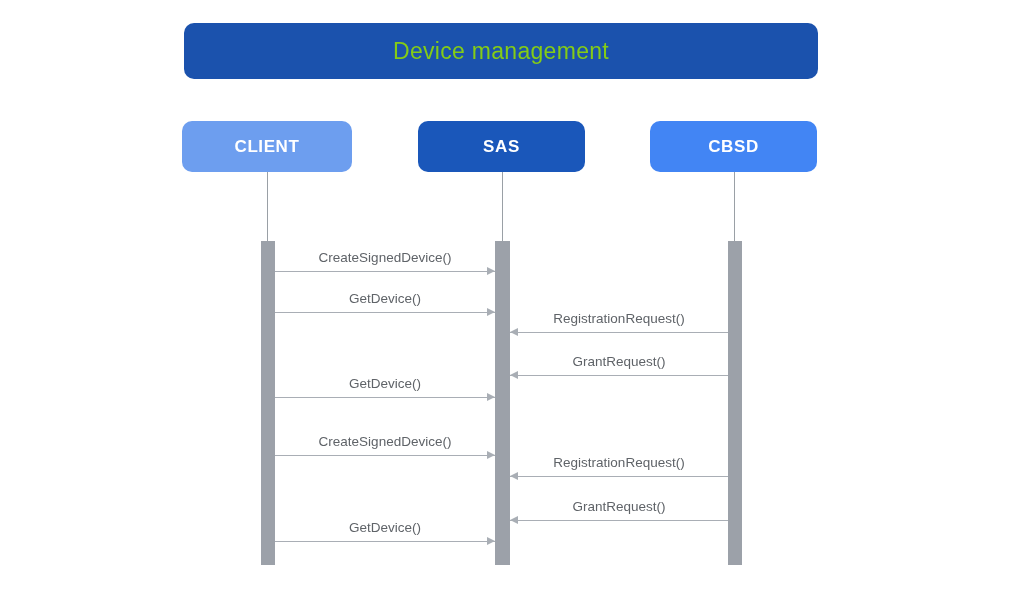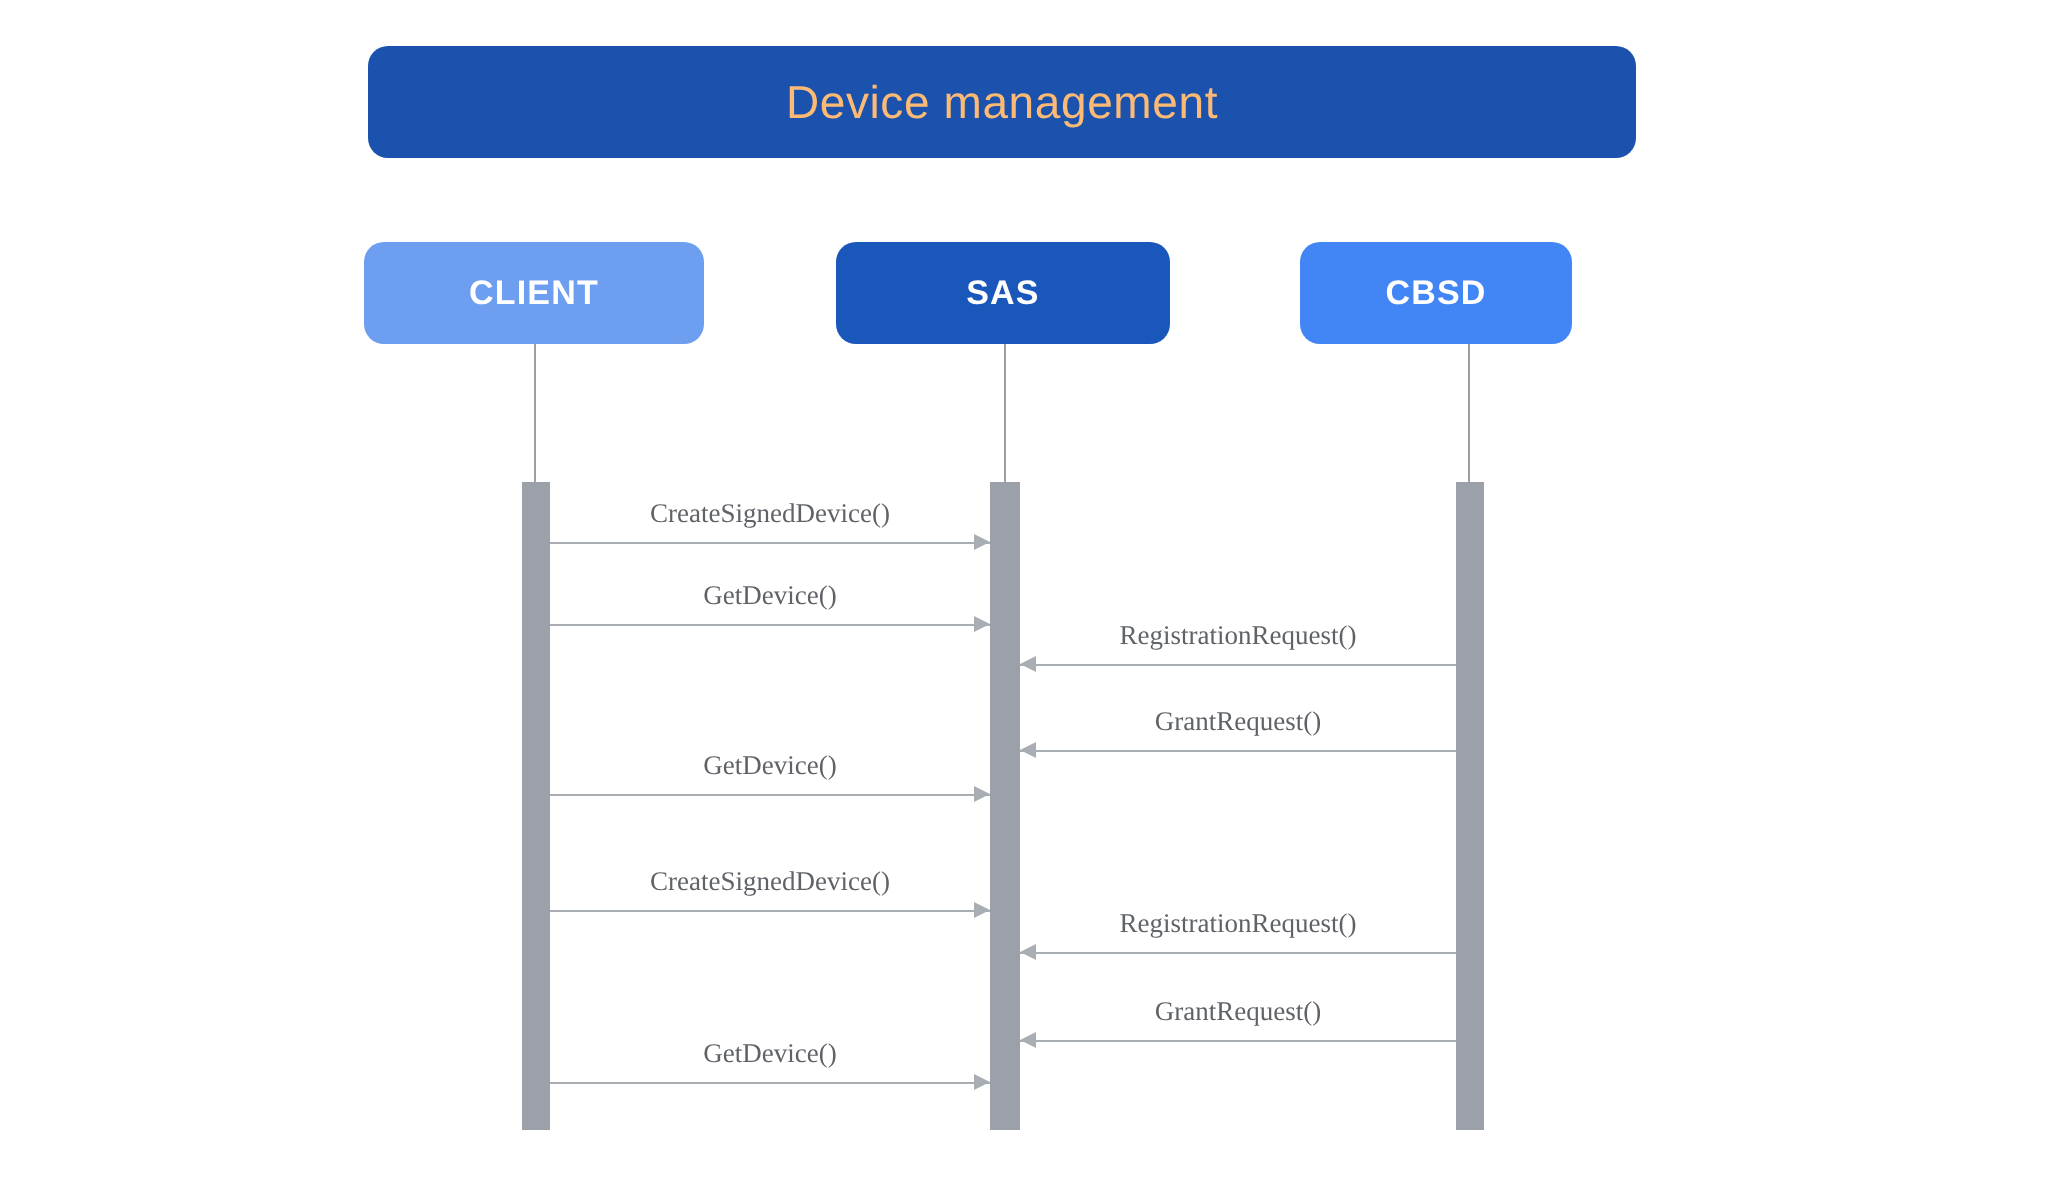--- a/index.html
+++ b/index.html
@@ -16,58 +16,58 @@
     --lifeline: #9aa0a6;
     --msg-text: #5f6368;
   }
   .title-bar {
     position: absolute;
     left: 184px; top: 23px;
     width: 634px; height: 56px;
     border-radius: 10px;
     background: var(--title-bg);
     display: flex; align-items: center; justify-content: center;
-    color: #fdba74;
+    color: #84cc16;
     font-size: 23px;
     font-weight: 500;
     letter-spacing: 0.3px;
   }
   .actor {
     position: absolute;
     top: 121px; height: 51px;
     border-radius: 10px;
     display: flex; align-items: center; justify-content: center;
     color: #ffffff;
     font-size: 17px;
     font-weight: 700;
     letter-spacing: 0.6px;
   }
   #actor-client { left: 182px; width: 170px; }
   #actor-sas    { left: 418px; width: 167px; }
-  #actor-cbsd   { left: 650px; width: 136px; }
+  #actor-cbsd   { left: 650px; width: 167px; }
 
   .lifeline {
     position: absolute;
     top: 172px; height: 69px; width: 1px;
     background: var(--lifeline);
   }
   #lifeline-client { left: 267px; }
   #lifeline-sas    { left: 502px; }
   #lifeline-cbsd   { left: 734px; }
 
   .activation {
     position: absolute;
     top: 241px; height: 324px;
     background: var(--bar);
   }
   #activation-client { left: 261px; width: 14px; }
   #activation-sas    { left: 495px; width: 15px; }
   #activation-cbsd   { left: 728px; width: 14px; }
 
-  .message { position: absolute; height: 28px; font-family: Liberation Serif, serif; }
+  .message { position: absolute; height: 28px; }
   .message .label {
     position: absolute;
     left: 0; right: 0; bottom: 7px;
     text-align: center;
     font-size: 13.5px;
     color: var(--msg-text);
     white-space: nowrap;
   }
   .message .line {
     position: absolute;

